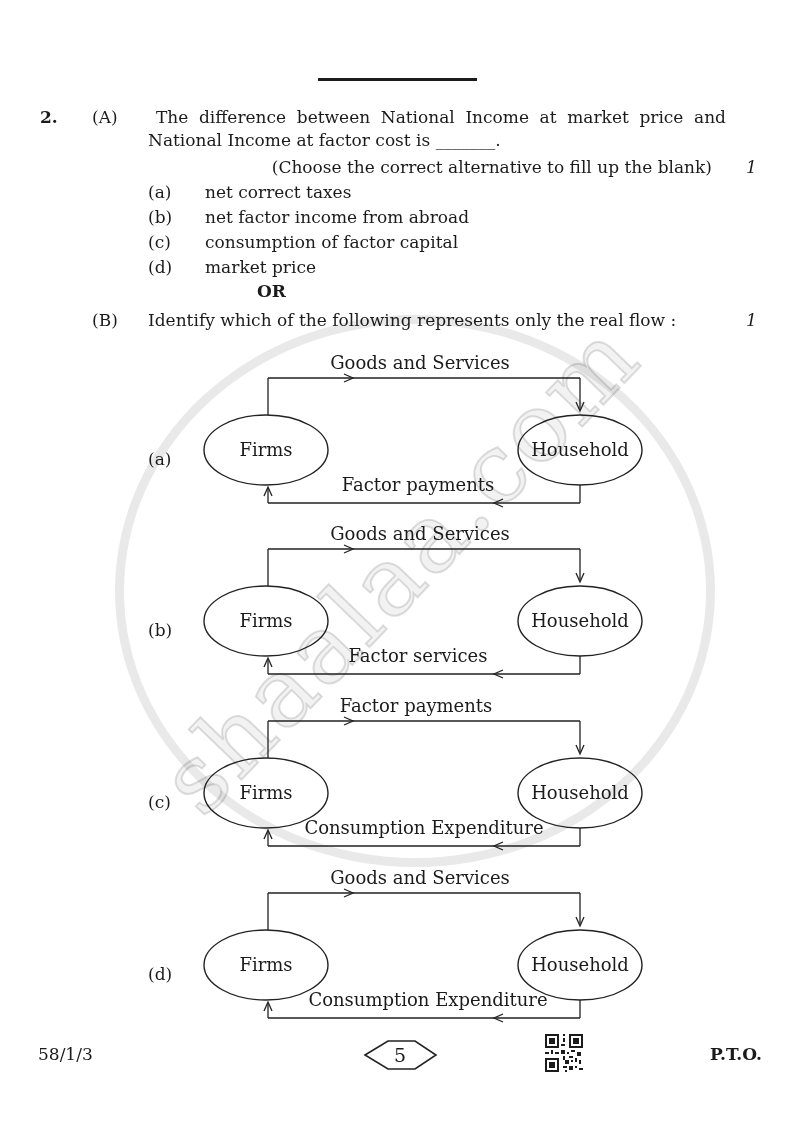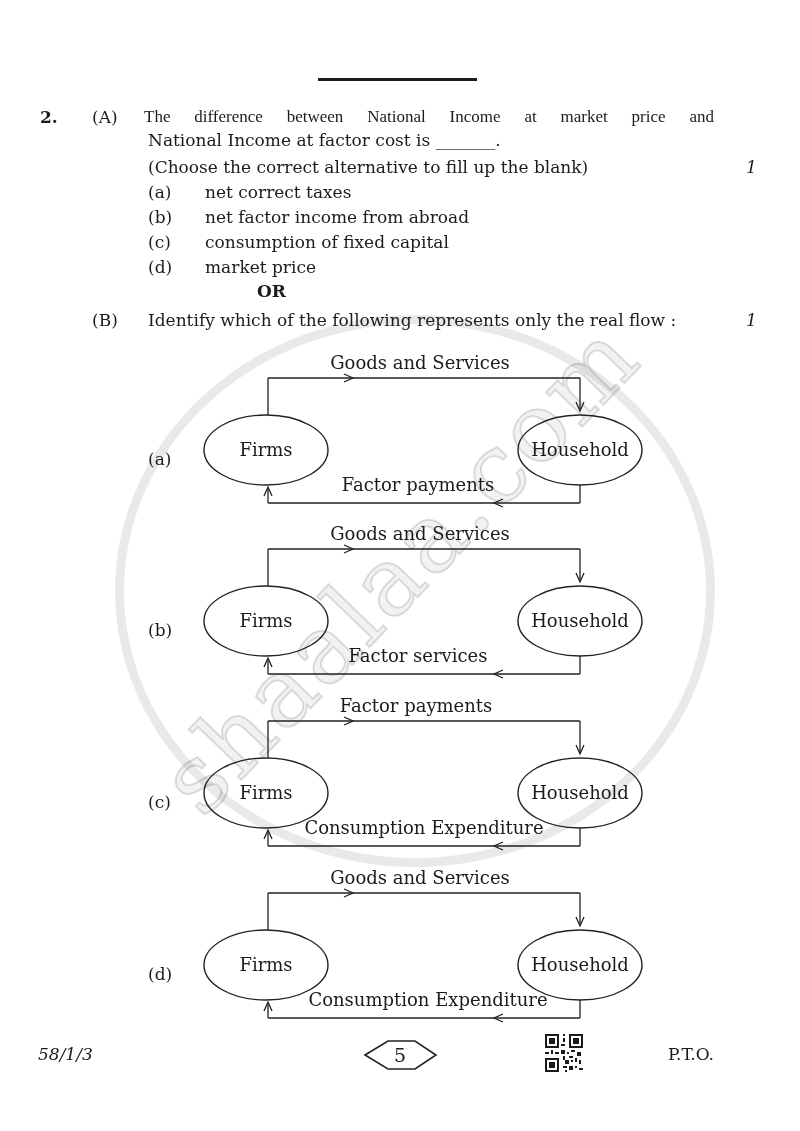--- a/index.html
+++ b/index.html
@@ -29,42 +29,42 @@
     transform:rotate(-46deg);
     transform-origin:405px 60px;
     white-space:nowrap;
   }
   .content { position:absolute; left:0; top:0; width:800px; height:1131px; }
 
   .rule { left:318px; top:78px; width:159px; height:3px; background:#1c1c1c; }
 
   .qnum   { left:40px;  top:107px; font-weight:bold; }
   .plabel { left:92px;  top:107px; }
-  .l1 { left:144px; top:107px; width:570px; text-align:justify; text-align-last:justify; white-space:nowrap;font-family:Liberation Serif, serif; }
+  .l1 { left:156px; top:107px; width:570px; text-align:justify; text-align-last:justify; white-space:nowrap; }
   .l2 { left:148px; top:130px; white-space:nowrap; }
-  .instr { left:148px; top:157px; width:564px; white-space:nowrap; }
+  .instr { left:148px; top:157px; width:564px; text-align:right; white-space:nowrap; }
   .marks { font-style:italic; }
   .marks-a { left:746px; top:157px; }
   .opt-label { left:148px; }
   .opt-text  { left:205px; }
   .oy0 { top:182px; } .oy1 { top:207px; } .oy2 { top:232px; } .oy3 { top:257px; }
   .or-sep { left:257px; top:281px; font-weight:bold; }
   .qb-label { left:92px; top:310px; }
   .qb-text  { left:148px; top:310px; width:572px; white-space:nowrap; }
   .marks-b  { left:746px; top:310px; }
 
   svg.diagram { position:absolute; left:0; }
   svg.diagram .ln, svg.diagram .ah { fill:none; stroke:#222222; stroke-width:1.3px; }
   svg.diagram ellipse { fill:none; stroke:#222222; stroke-width:1.4px; }
   svg.diagram text { font-family:"DejaVu Serif","Liberation Serif",serif; font-size:18px; fill:#1b1b1b; }
   svg.diagram text.tag { font-size:17px; }
   .dA { top:345px; } .dB { top:516px; } .dC { top:688px; } .dD { top:860px; }
 
-  .paper-code { left:38px;  top:1044px;font-style:italic; }
-  .pto        { left:668px; top:1044px; }
+  .paper-code { left:38px;  top:1044px; }
+  .pto        { left:710px; top:1044px;font-weight:bold; }
   svg.hex { position:absolute; left:362px; top:1037px; }
   svg.hex polygon { fill:none; stroke:#222222; stroke-width:1.6px; }
   svg.hex text { font-family:"DejaVu Serif","Liberation Serif",serif; font-size:19px; fill:#1b1b1b; }
   svg.qr { position:absolute; left:545px; top:1034px; }
 
   .banner {
     left:20px; top:1092px;
     font-family:"Liberation Sans","DejaVu Sans",sans-serif;
     font-size:21px; color:#2b2b2b; white-space:nowrap;
   }
@@ -86,21 +86,21 @@
     <div class="abs l1">The difference between National Income at market price and</div>
     <div class="abs l2">National Income at factor cost is _______.</div>
     <div class="abs instr">(Choose the correct alternative to fill up the blank)</div>
     <div class="abs marks marks-a">1</div>
 
     <div class="abs opt-label oy0">(a)</div>
     <div class="abs opt-text  oy0">net correct taxes</div>
     <div class="abs opt-label oy1">(b)</div>
     <div class="abs opt-text  oy1">net factor income from abroad</div>
     <div class="abs opt-label oy2">(c)</div>
-    <div class="abs opt-text  oy2">consumption of fixed capital</div>
+    <div class="abs opt-text  oy2">consumption of factor capital</div>
     <div class="abs opt-label oy3">(d)</div>
     <div class="abs opt-text  oy3">market price</div>
 
     <div class="abs or-sep">OR</div>
 
     <div class="abs qb-label">(B)</div>
     <div class="abs qb-text">Identify which of the following represents only the real flow :</div>
     <div class="abs marks marks-b">1</div>
 
     <svg class="diagram dA" width="800" height="170" viewBox="0 0 800 170">

